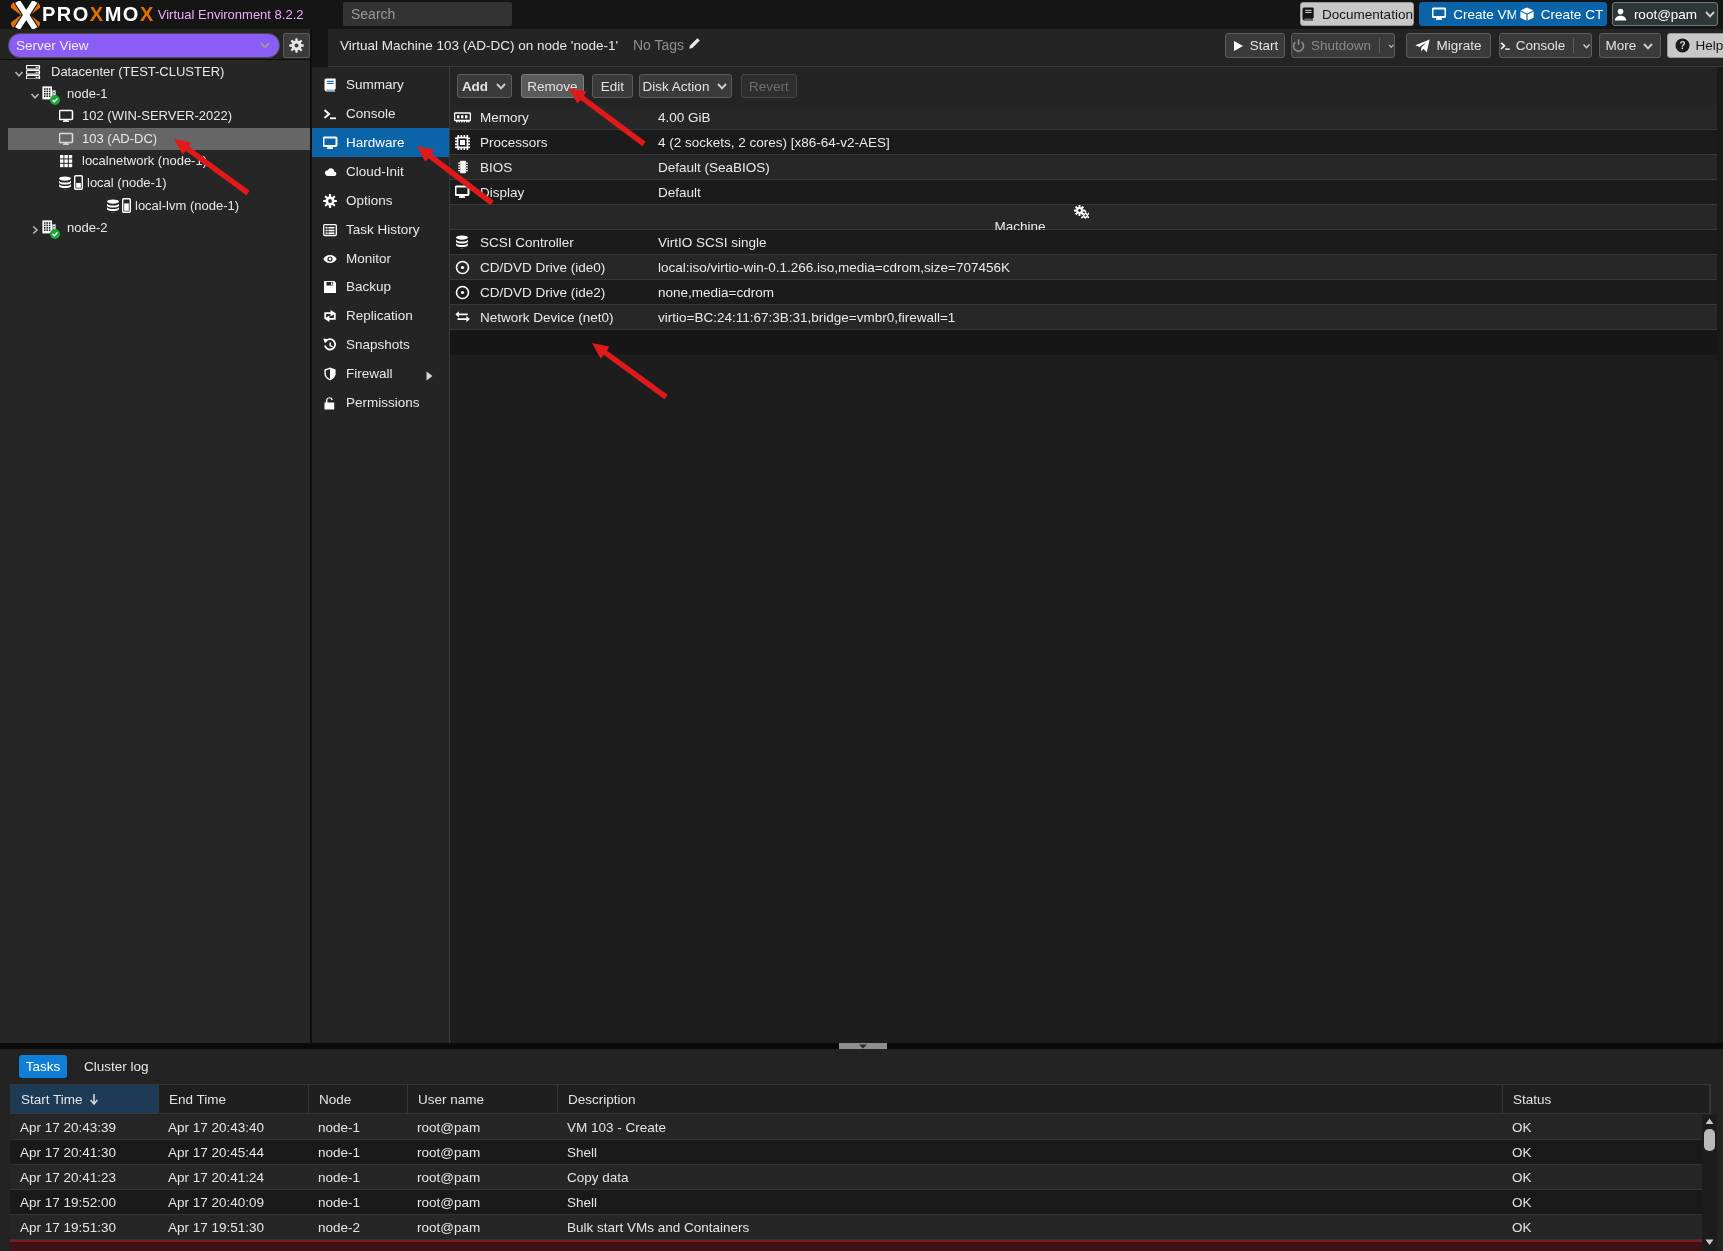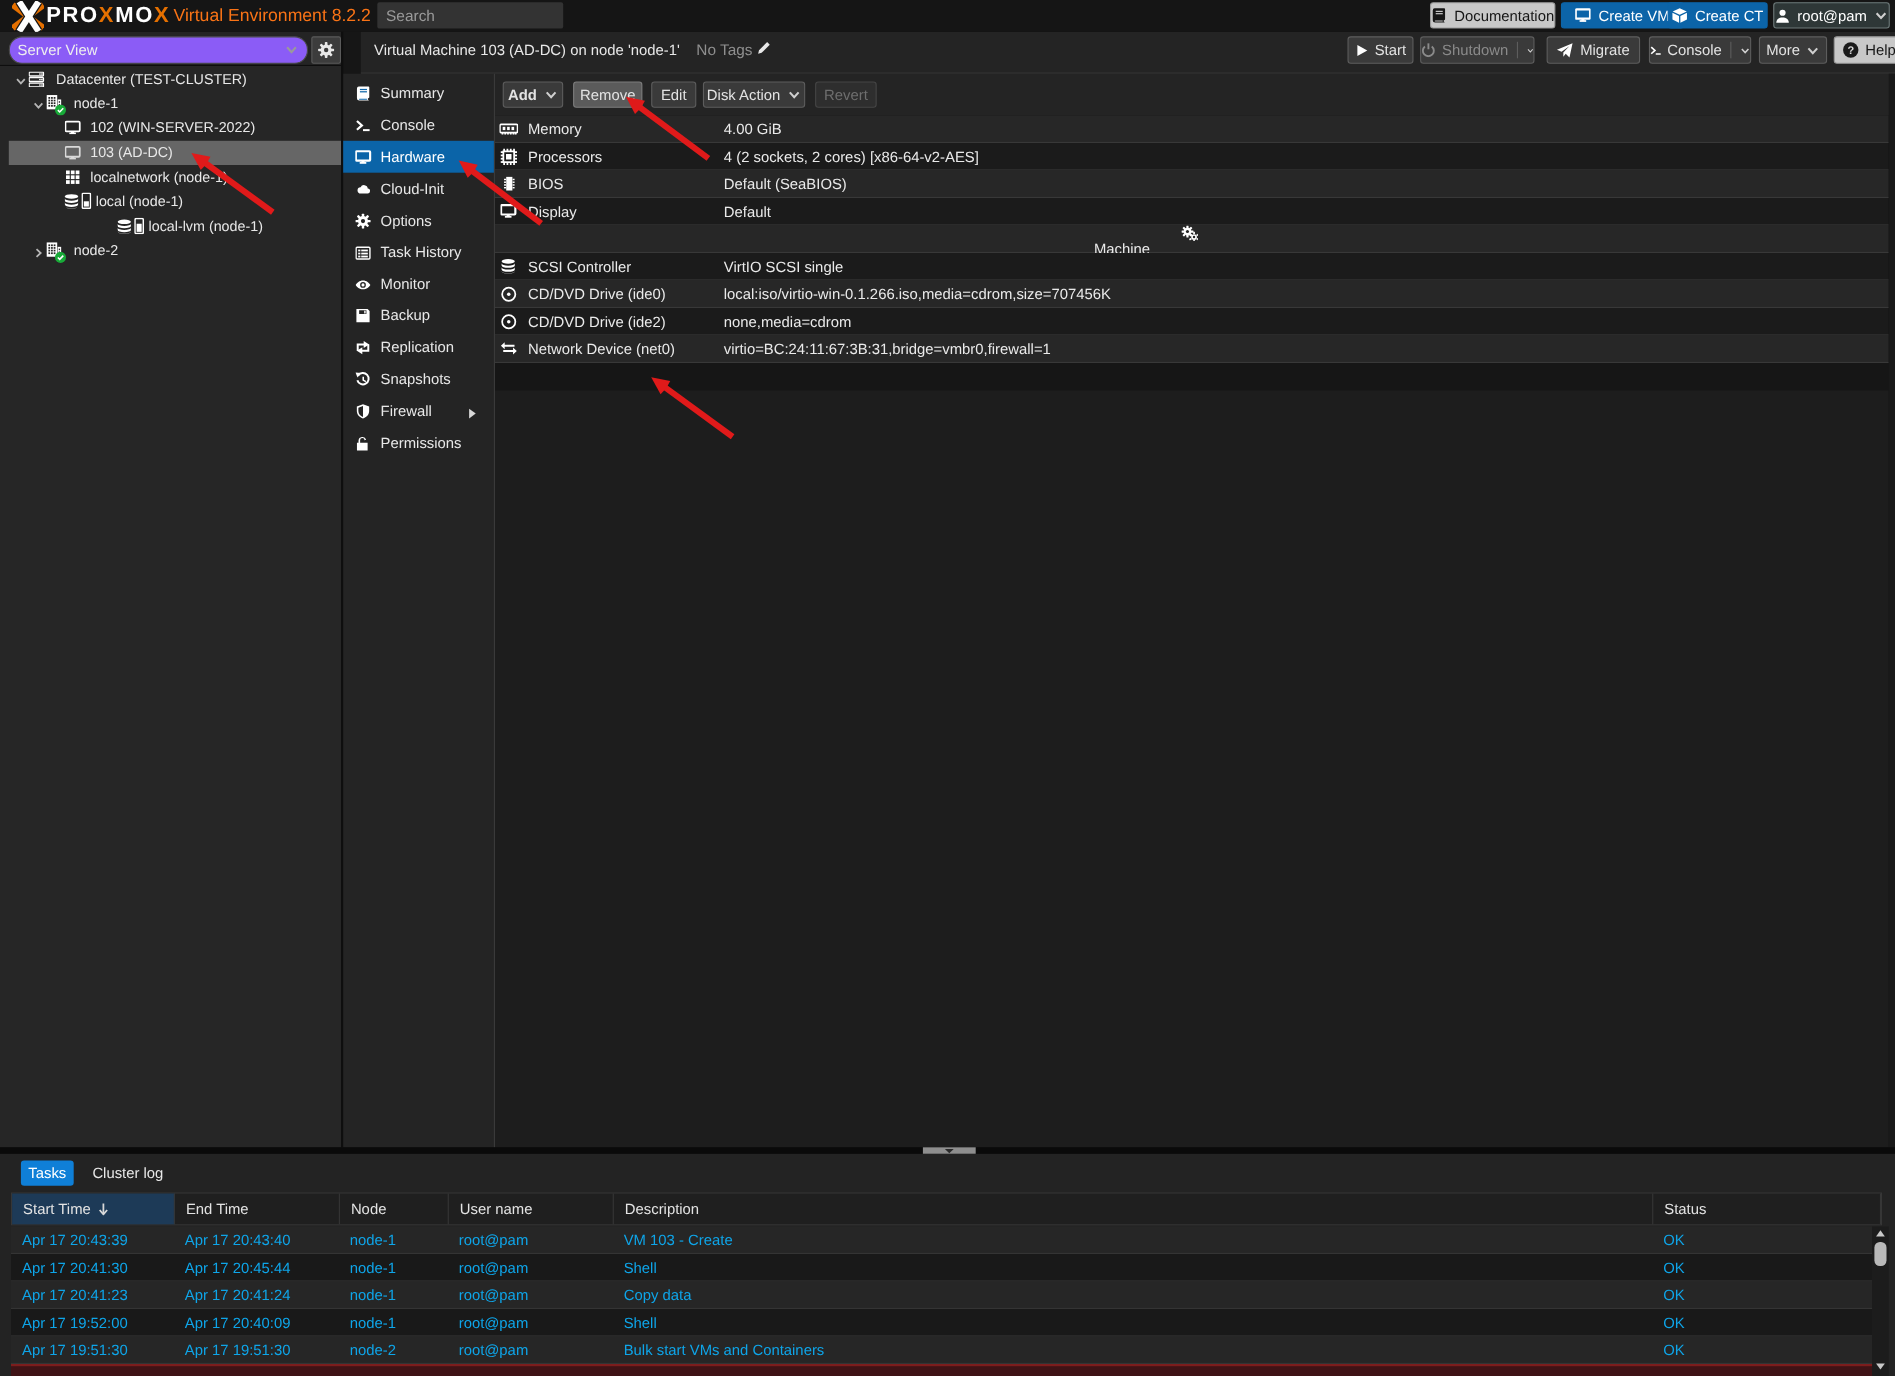--- a/index.html
+++ b/index.html
@@ -3,21 +3,21 @@
 *{margin:0;padding:0;box-sizing:border-box;}
 html,body{width:1723px;height:1251px;overflow:hidden;background:#161616;}
 body{font-family:"Liberation Sans",sans-serif;color:#e6e6e6;font-size:13px;}
 .abs{position:absolute;}
 #app{position:relative;width:1723px;height:1251px;}
 
 #topbar{left:0;top:0;width:1723px;height:29px;background:#151515;}
 #brand{left:11px;top:1px;height:27px;display:flex;align-items:center;}
 #pmx{font-weight:bold;font-size:20px;letter-spacing:1.5px;color:#fff;margin-left:2px;}
 #pmx .o{color:#e57000;}
-#ve{font-size:16px;color:#f97316;margin-left:3px;}
+#ve{font-size:13px;color:#f0abfc;margin-left:3px;}
 #search{left:343px;top:2px;width:169px;height:24px;background:#333333;border-radius:2px;color:#9a9a9a;font-size:14px;line-height:24px;padding-left:8px;}
 .tbtn{top:2px;height:24px;border-radius:3px;font-size:13.5px;display:flex;align-items:center;justify-content:center;gap:7px;}
 .blue{background:#0c64a8;color:#fff;border:1px solid #0c64a8;}
 .light{background:#c8c8c8;color:#161616;border:1px solid #9a9a9a;}
 
 #svrow{left:0;top:29px;width:310px;height:31px;background:#242424;border-bottom:1px solid #0e0e0e;}
 #svsel{left:8px;top:4px;width:272px;height:25px;background:#8b5cf6;border:1px solid #4a4a4a;border-radius:12px;line-height:23px;padding-left:7px;font-size:13.5px;color:#efefef;}
 #svgear{left:283px;top:4px;width:27px;height:25px;background:#3c3c3c;border:1px solid #5a5a5a;border-radius:2px;display:flex;align-items:center;justify-content:center;}
 #titlerow{left:310px;top:29px;width:1413px;height:38px;background:#242424;border-bottom:1px solid #3a3a3a;margin-left:18px;}
 #vmtitle{left:12px;top:0;height:33px;line-height:33px;font-size:13.5px;color:#e8e8e8;white-space:nowrap;}
@@ -54,21 +54,21 @@
 #hwsel .vsep{position:absolute;left:197px;top:0;width:1px;height:23px;background:#3a7cb0;}
 #hwempty{left:450px;top:355px;width:1267px;height:688px;background:#1d1d1d;}
 #hwgut{left:1717px;top:67px;width:6px;height:976px;background:#191919;}
 
 #tasks{left:0;top:1049px;width:1723px;height:202px;background:#232323;}
 #tabbar{left:0;top:0;width:1723px;height:35px;background:#232323;}
 #taskstab{left:19px;top:6px;width:48px;height:23px;background:#0f7fd7;border-radius:3px;color:#fff;font-size:13.5px;text-align:center;line-height:23px;}
 #clusterlog{left:84px;top:6px;height:23px;line-height:23px;font-size:13.5px;color:#e8e8e8;}
 #thead{left:10px;top:35px;width:1701px;height:30px;background:#1f1f1f;border:1px solid #363636;display:flex;}
 .th{border-right:1px solid #363636;display:flex;align-items:center;padding-left:10px;font-size:13.5px;color:#e3e3e3;}
-.trrow{position:absolute;left:10px;width:1692px;height:25px;display:flex;align-items:center;font-size:13.5px;color:#0ea5e9;border-bottom:1px solid #343434;}
+.trrow{position:absolute;left:10px;width:1692px;height:25px;display:flex;align-items:center;font-size:13.5px;color:#e5e5e5;border-bottom:1px solid #343434;}
 .trrow.a{background:#262626;}
 .trrow.b{background:#191919;}
 .td{padding-left:10px;overflow:hidden;white-space:nowrap;}
 #redrow{left:10px;top:191px;width:1692px;height:11px;background:#3f1316;border-top:2px solid #7c1d1d;}
 #tscroll{left:1702px;top:66px;width:15px;height:136px;background:#1c1c1c;}
 #tthumb{left:2px;top:14px;width:11px;height:22px;background:#b9b9b9;border-radius:5px;}
 
 #arrows{left:0;top:0;width:1723px;height:1251px;pointer-events:none;}
 </style></head><body>
 <div id="app">

